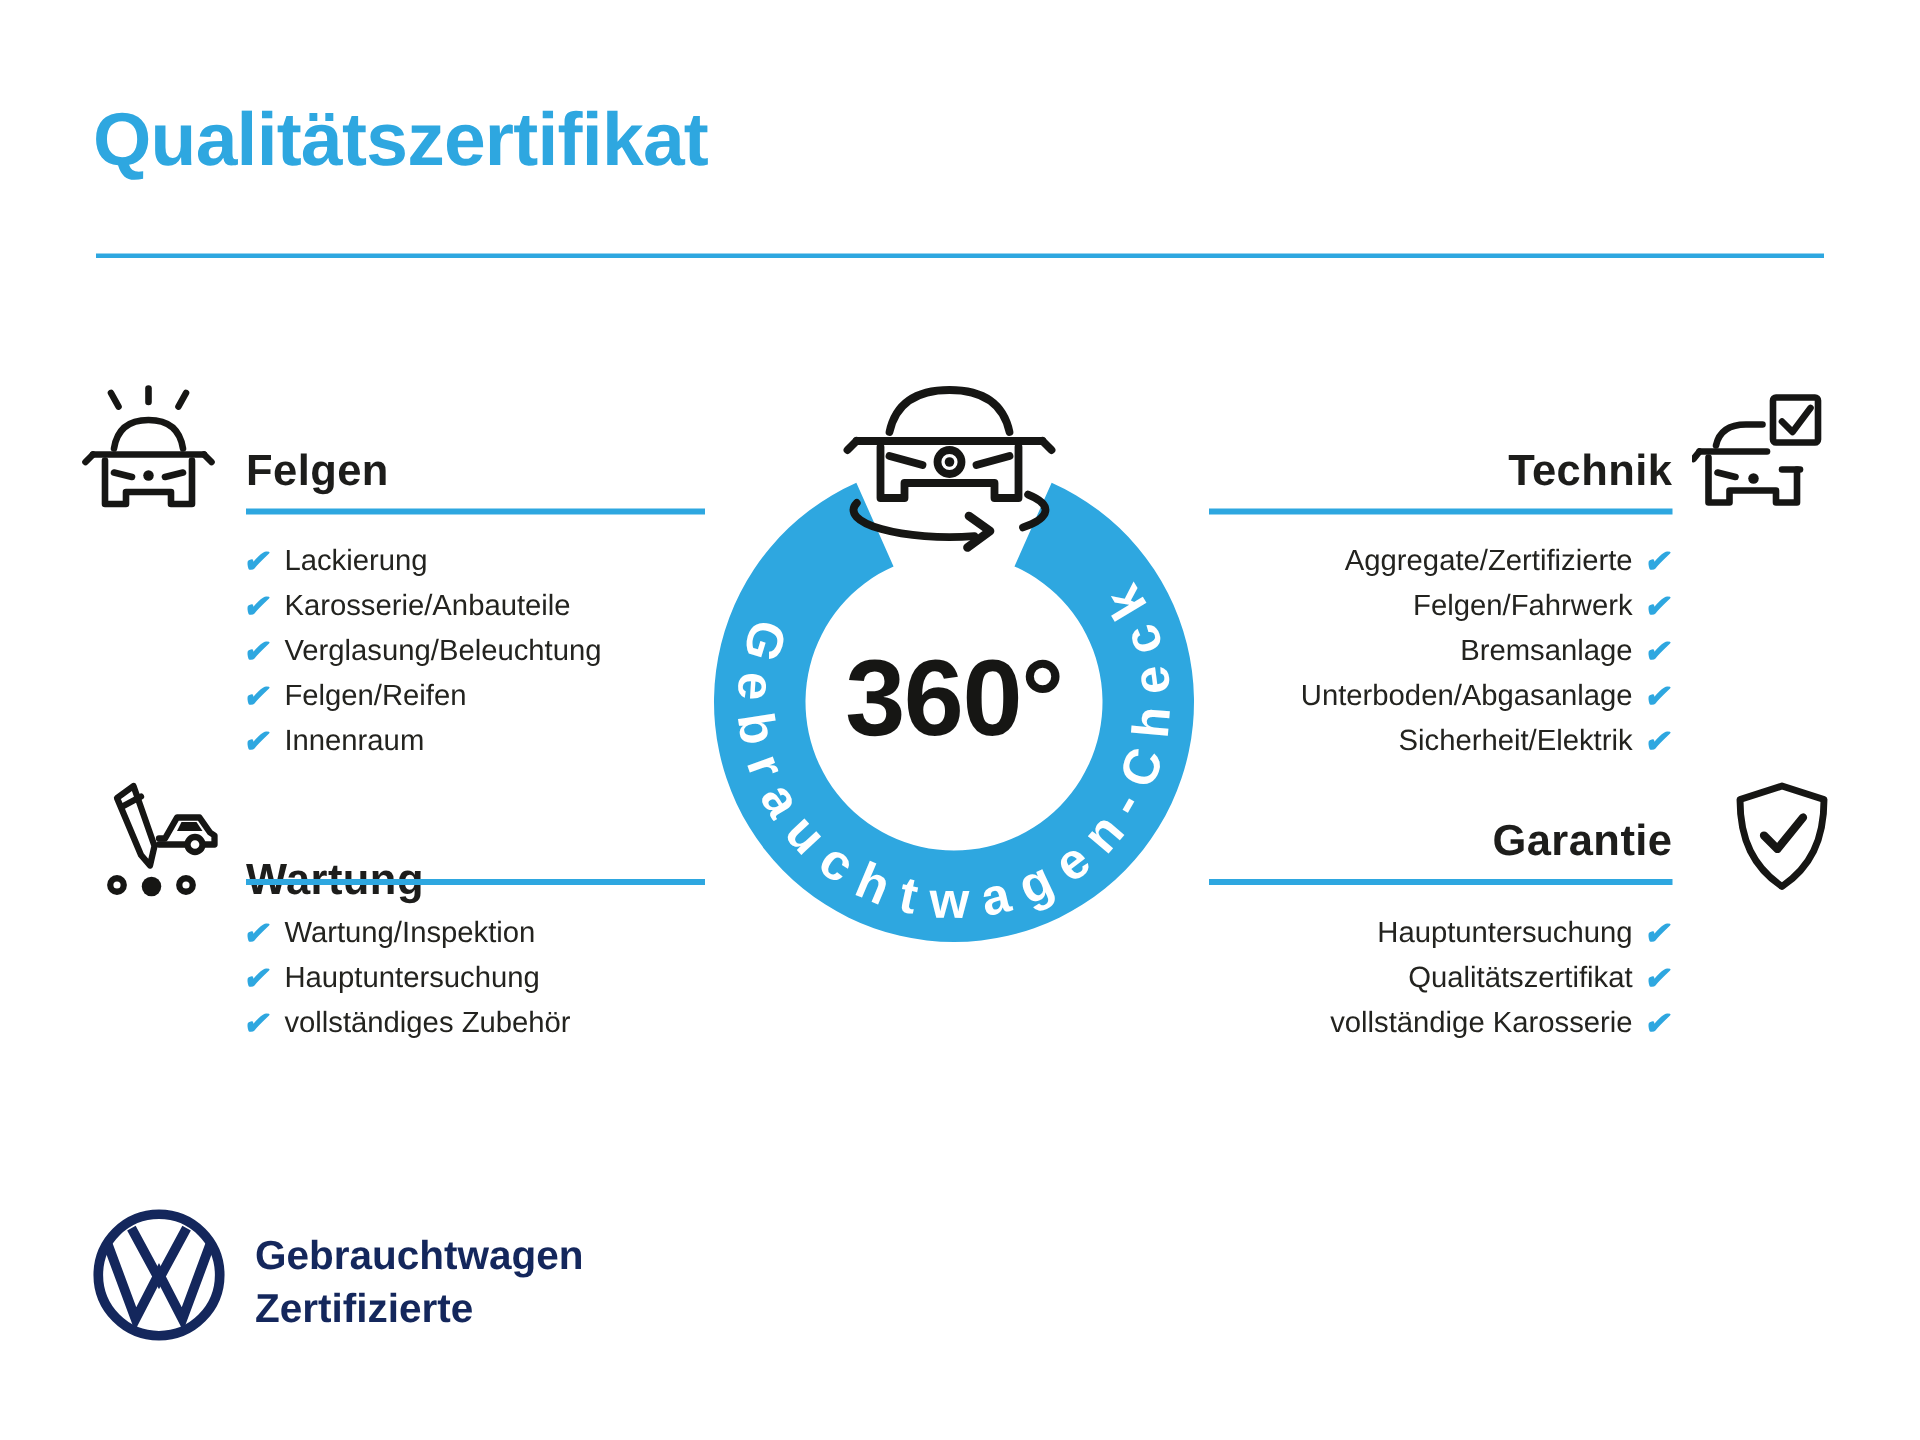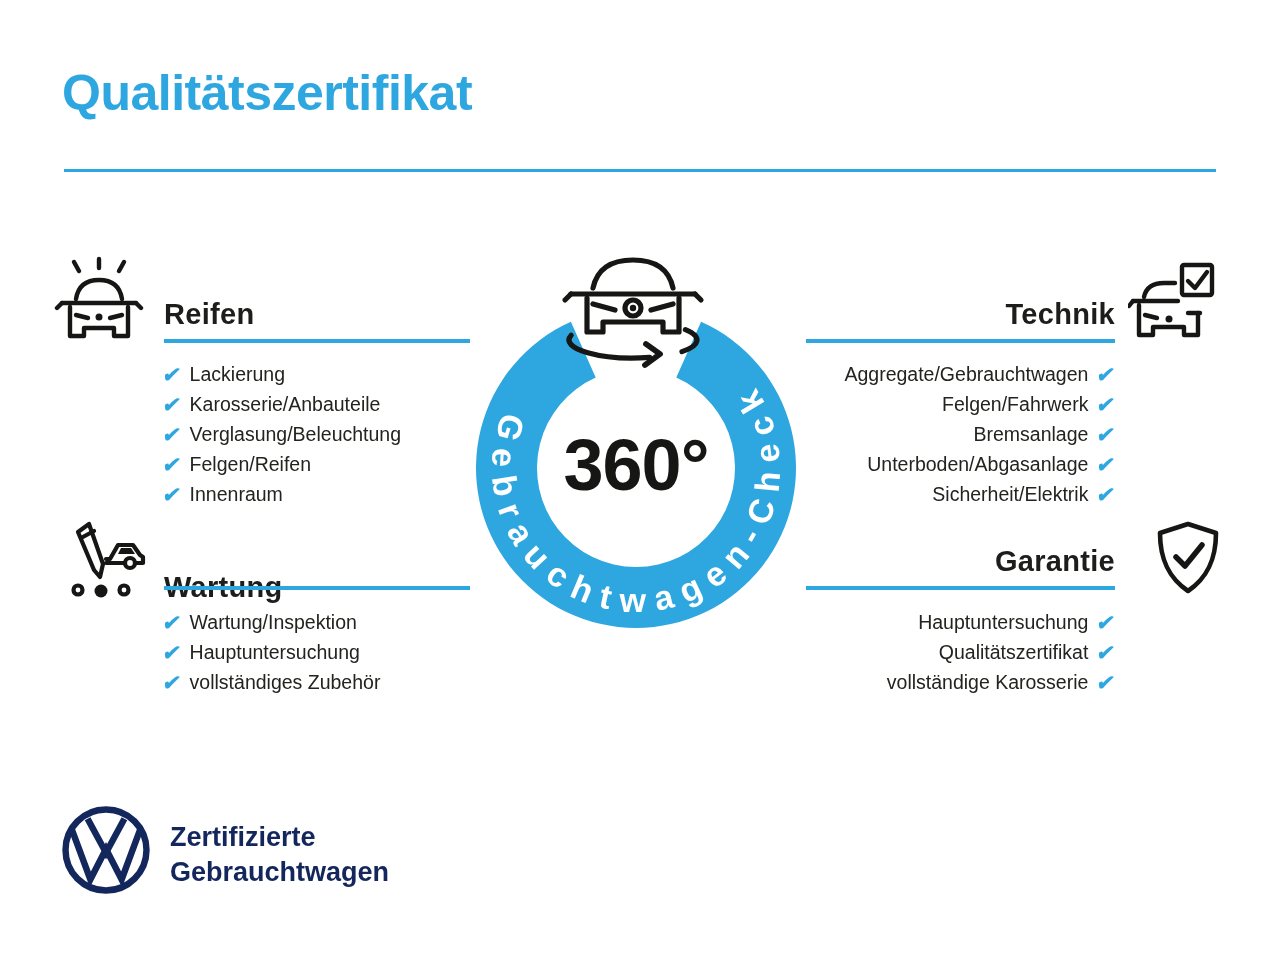--- a/index.html
+++ b/index.html
@@ -118,21 +118,21 @@
 
   <div class="abs iconbox" id="garantie-icon">
     <svg width="84" height="84" viewBox="0 0 84 84">
       <g class="stroke-ink" stroke-width="4.6">
         <path d="M42 7 L70 16 C70 43 61 61 42 74 C23 61 14 43 14 16 Z"></path>
         <path d="M30 40 L39 49 L56 28" stroke-width="5.5"></path>
       </g>
     </svg>
   </div>
 
-  <div class="abs sec-head" id="optik-head">Reifen</div>
+  <div class="abs sec-head" id="optik-head">Felgen</div>
   <div class="abs sec-rule" id="optik-rule"></div>
   <div class="abs sec-head" id="wartung-head">Wartung</div>
   <div class="abs sec-rule" id="wartung-rule"></div>
   <div class="abs sec-head" id="technik-head">Technik</div>
   <div class="abs sec-rule" id="technik-rule"></div>
   <div class="abs sec-head" id="garantie-head">Garantie</div>
   <div class="abs sec-rule" id="garantie-rule"></div>
 
   <div class="abs list" id="optik-list">
     <div class="row">
@@ -167,21 +167,21 @@
         <span class="lbl">Hauptuntersuchung</span>
       </div>
     <div class="row">
         <span class="check">✔</span>
         <span class="lbl">vollständiges Zubehör</span>
       </div>
   </div>
 
   <div class="abs list" id="technik-list">
     <div class="row right">
-        <span class="lbl">Aggregate/Gebrauchtwagen</span>
+        <span class="lbl">Aggregate/Zertifizierte</span>
         <span class="check">✔</span>
       </div>
     <div class="row right">
         <span class="lbl">Felgen/Fahrwerk</span>
         <span class="check">✔</span>
       </div>
     <div class="row right">
         <span class="lbl">Bremsanlage</span>
         <span class="check">✔</span>
       </div>
@@ -246,17 +246,17 @@
   <div class="abs iconbox" id="vw-logo">
     <svg width="92" height="92" viewBox="0 0 100 100">
       <g stroke="#14275c" fill="none" stroke-width="7">
         <circle cx="50" cy="50" r="44"></circle>
         <path d="M30 16 L50 53 L70 16"></path>
         <path d="M13 28 L33 82 L50 49 L67 82 L87 28"></path>
       </g>
     </svg>
   </div>
   <div class="abs" id="footer-text">
+    <div>Gebrauchtwagen</div>
     <div>Zertifizierte</div>
-    <div>Gebrauchtwagen</div>
   </div>
 
 </div>
 
 </body></html>

